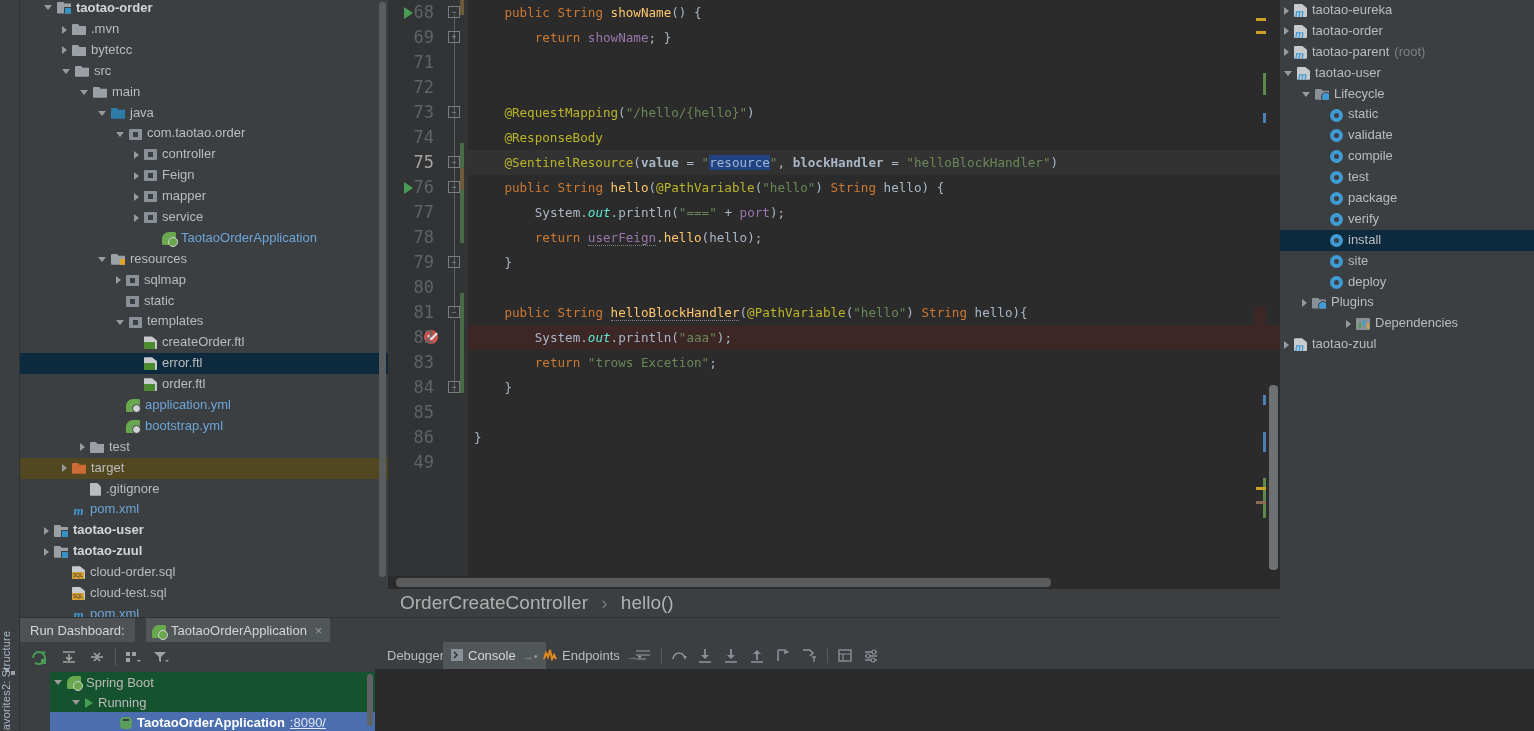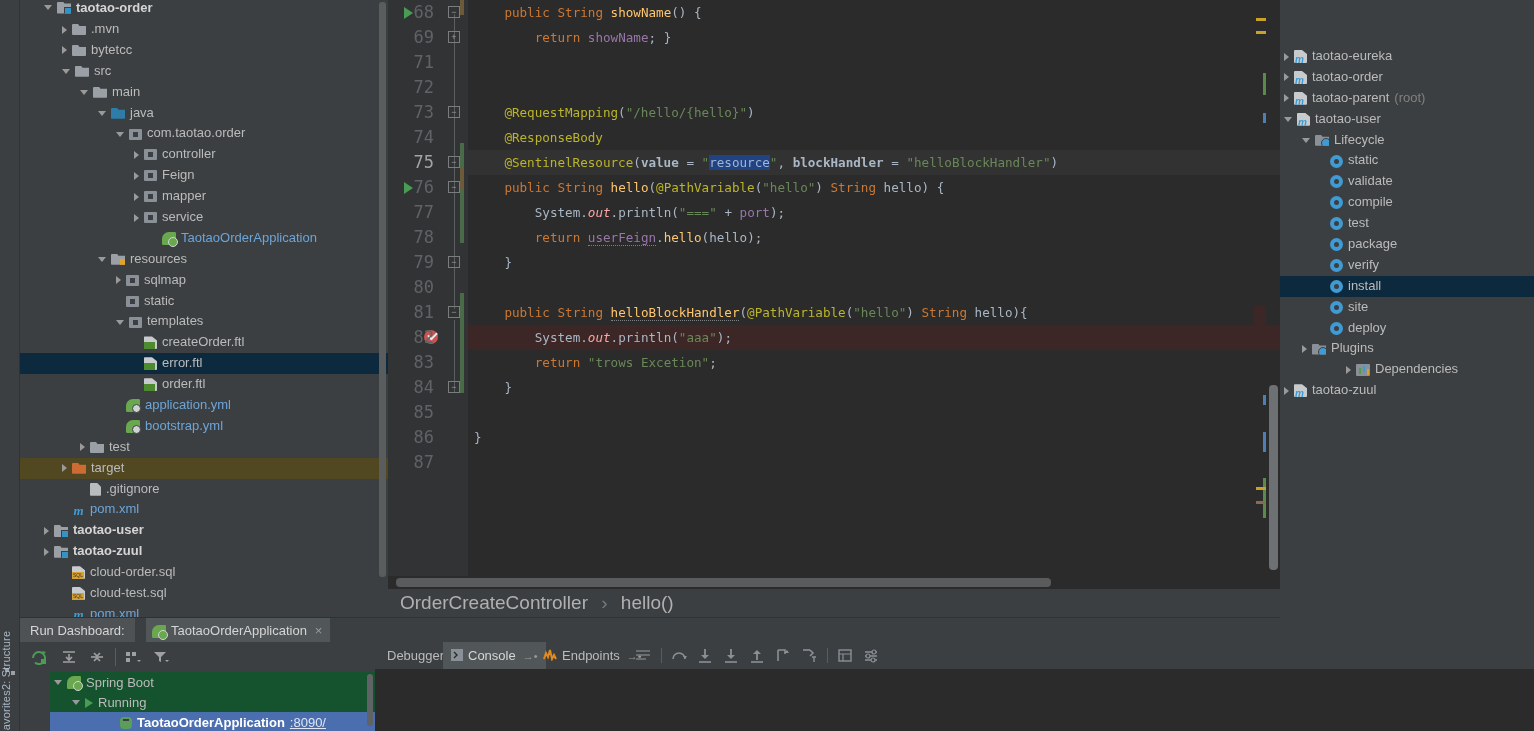--- a/index.html
+++ b/index.html
@@ -143,21 +143,21 @@
   .hl-caret { background:#323232; }
   .hl-err { background:#3d2626; }
 
   
   .kw { color:#cc7832; }
   .str { color:#6a8759; }
   .ann { color:#bbb529; }
   .fn { color:#ffc66d; }
   .fld { color:#9876aa; }
   .txt { color:#a9b7c6; }
-  .st { color:#fca5a5; font-style:italic; }
+  .st { color:#5eead4; font-style:italic; }
   .sel-tok { background:#214283; color:#a0b6d4; }
   .sqg { border-bottom:1px dotted #808080; }
 
   
   .marker-col { position:absolute; right:14px; top:0; width:12px; height:577px; }
   .mk { position:absolute; right:0; width:10px; }
   .scroll-v { position:absolute; right:2px; width:9px; background:#6e7173; border-radius:4px; }
 
   .hscroll-track {
     position:absolute; left:0; bottom:28px; height:13px; right:12px; background:#2b2b2b;
@@ -332,21 +332,21 @@
         <div class="ln" style="top: 200px; left: 0px;">77</div>
         <div class="ln" style="top: 225px; left: 0px;">78</div>
         <div class="ln" style="top: 250px; left: 0px;">79</div>
         <div class="ln" style="top: 275px; left: 0px;">80</div>
         <div class="ln" style="top: 300px; left: 0px;">81</div>
         <div class="ln" style="top: 325px; left: 0px;">82</div>
         <div class="ln" style="top: 350px; left: 0px;">83</div>
         <div class="ln" style="top: 375px; left: 0px;">84</div>
         <div class="ln" style="top: 400px; left: 0px;">85</div>
         <div class="ln" style="top: 425px; left: 0px;">86</div>
-        <div class="ln" style="top: 450px; left: 0px;">87</div>
+        <div class="ln" style="top: 450px; left: 0px;">49</div>
       </div>
 
     <div class="marker-col">
       <div class="mk" style="top:18px;height:3px;background:#c9a227;"></div>
       <div class="mk" style="top:31px;height:3px;background:#c9a227;"></div>
       <div class="mk" style="top:73px;height:22px;width:3px;background:#5b8a4a;"></div>
       <div class="mk" style="top:113px;height:10px;width:3px;background:#4e7eb8;"></div>
       <div class="mk" style="top:306px;height:28px;width:12px;background:#3d2626;"></div>
       <div class="mk" style="top:395px;height:10px;width:3px;background:#4e7eb8;"></div>
       <div class="mk" style="top:432px;height:20px;width:3px;background:#4e7eb8;"></div>
@@ -362,21 +362,21 @@
 
     <div class="breadcrumb">
       <span>OrderCreateController</span>
       <span class="crumb-sep">›</span>
       <span>hello()</span>
     </div>
   </div>
 
   <div class="maven-panel">
     <div id="maven-rows">
-        <div class="tree-row" style="padding-left: 4px; margin-top: 46px;"><span class="arrow-right"></span><span class="ic ic-maven"></span><span class="lbl">taotao-eureka</span></div>
+        <div class="tree-row" style="padding-left: 4px;"><span class="arrow-right"></span><span class="ic ic-maven"></span><span class="lbl">taotao-eureka</span></div>
         <div class="tree-row" style="padding-left: 4px;"><span class="arrow-right"></span><span class="ic ic-maven"></span><span class="lbl">taotao-order</span></div>
         <div class="tree-row" style="padding-left: 4px;"><span class="arrow-right"></span><span class="ic ic-maven"></span><span class="lbl">taotao-parent</span><span class="lbl muted" style="margin-left: 5px;">(root)</span></div>
         <div class="tree-row" style="padding-left: 4px;"><span class="arrow-down"></span><span class="ic ic-maven"></span><span class="lbl">taotao-user</span></div>
         <div class="tree-row" style="padding-left: 22px;"><span class="arrow-down"></span><span class="ic ic-lifecycle"></span><span class="lbl">Lifecycle</span></div>
         <div class="tree-row" style="padding-left: 40px;"><span class="arrow-spacer"></span><span class="ic ic-gear"></span><span class="lbl">static</span></div>
         <div class="tree-row" style="padding-left: 40px;"><span class="arrow-spacer"></span><span class="ic ic-gear"></span><span class="lbl">validate</span></div>
         <div class="tree-row" style="padding-left: 40px;"><span class="arrow-spacer"></span><span class="ic ic-gear"></span><span class="lbl">compile</span></div>
         <div class="tree-row" style="padding-left: 40px;"><span class="arrow-spacer"></span><span class="ic ic-gear"></span><span class="lbl">test</span></div>
         <div class="tree-row" style="padding-left: 40px;"><span class="arrow-spacer"></span><span class="ic ic-gear"></span><span class="lbl">package</span></div>
         <div class="tree-row" style="padding-left: 40px;"><span class="arrow-spacer"></span><span class="ic ic-gear"></span><span class="lbl">verify</span></div>

